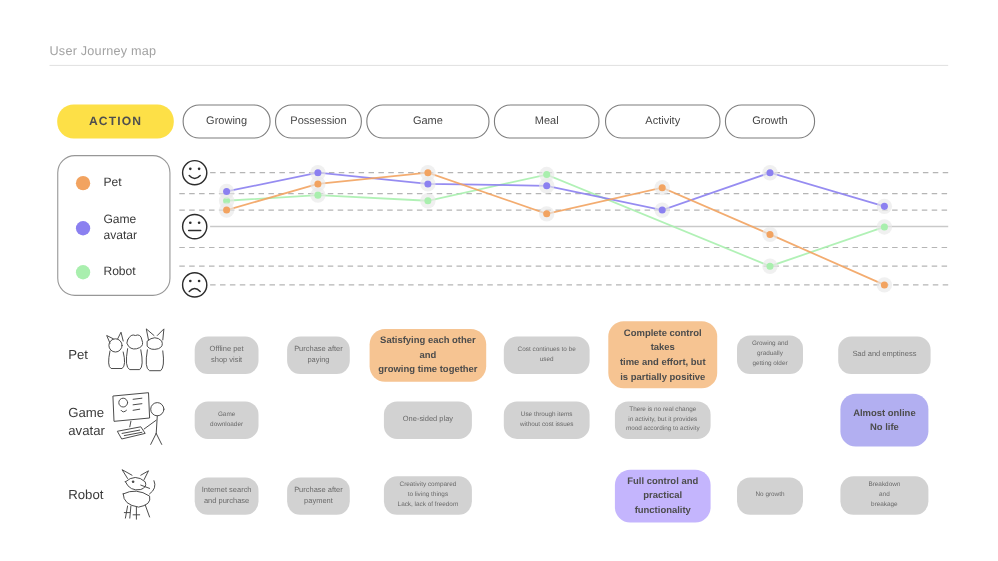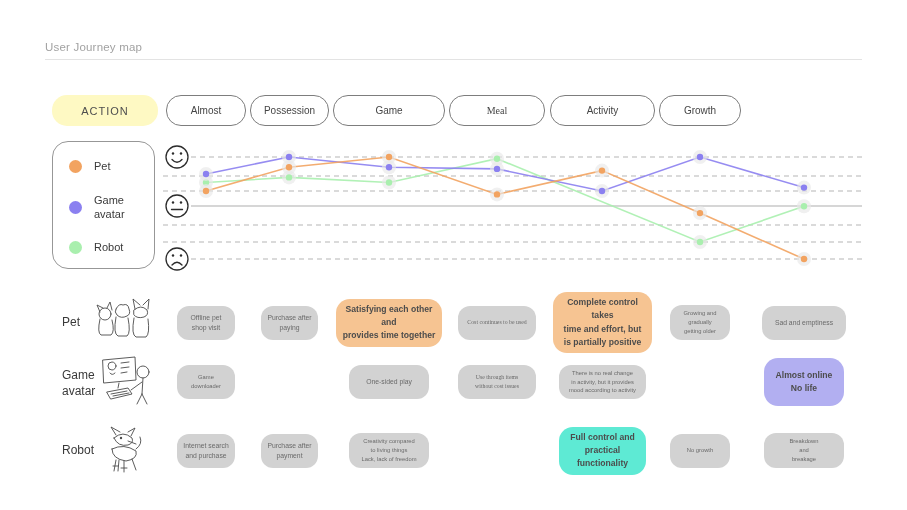--- a/index.html
+++ b/index.html
@@ -7,31 +7,31 @@
        font-family:"Liberation Sans","DejaVu Sans",sans-serif;color:#3f3f3f;}
 
   
   .page-title{position:absolute;left:45px;top:41px;font-size:11.5px;color:#a2a2a2;letter-spacing:.2px;}
   .title-divider{position:absolute;left:45px;top:59px;width:817px;height:1px;background:#e3e3e3;}
 
   
   .c0{left:166px;width:80px;}
   .c1{left:250px;width:79px;}
   .c2{left:333px;width:112px;}
-  .c3{left:449px;width:96px;font-family:Liberation Serif, serif;}
+  .c3{left:449px;width:96px;}
   .c4{left:550px;width:105px;}
   .c5{left:659px;width:82px;}
   .c6{left:745px;width:118px;}
 
   
   .stage-row{position:absolute;left:0;top:95px;width:907px;height:31px;}
   .pill{position:absolute;top:0;height:31px;border:1px solid #7d7d7d;border-radius:15px;
         background:#fff;display:flex;align-items:center;justify-content:center;
         font-size:10px;color:#454545;box-sizing:border-box;}
-  .pill.action{left:52px;width:106px;background:#fef9c3;border:none;font-weight:normal;
+  .pill.action{left:52px;width:106px;background:#fde047;border:none;font-weight:bold;
         font-size:11px;letter-spacing:1px;color:#4e4e4e;}
 
   
   .chart-svg{position:absolute;left:0;top:0;width:907px;height:290px;}
   .legend-box{position:absolute;left:52px;top:141px;width:103px;height:128px;background:#fff;
         border:1.5px solid #979797;border-radius:16px;box-sizing:border-box;}
   .legend-item{position:absolute;left:16px;display:flex;align-items:center;gap:12px;}
   .legend-dot{width:13px;height:13px;border-radius:50%;flex:0 0 auto;}
   .legend-label{font-size:11px;color:#3a3a3a;white-space:pre-line;line-height:1.25;}
   .li-pet{top:18px;}.li-game{top:52px;}.li-robot{top:99px;}
@@ -42,21 +42,21 @@
   .row-pet{top:295px;height:55px;}
   .row-game{top:356px;height:52px;}
   .row-robot{top:423px;height:55px;}
   .cell{position:absolute;top:0;height:100%;display:flex;align-items:center;justify-content:center;}
   .card{border-radius:12px;display:flex;align-items:center;justify-content:center;
         text-align:center;white-space:pre-line;box-sizing:border-box;padding:4px 6px;line-height:1.45;}
   .card.gray{background:#d2d2d2;color:#6a6a6a;width:72%;min-height:34px;font-size:6.8px;}
   .card.s1{font-size:5.8px;line-height:1.5;}
   .card.orange{background:#f6c492;}
   .card.purple{background:#b2aff1;}
-  .card.green{background:#5eead4;}
+  .card.green{background:#c4b5fd;}
   .card.orange,.card.purple,.card.green{color:#4c4c4c;width:94%;min-height:48px;
         font-size:8.6px;font-weight:600;border-radius:14px;line-height:1.55;}
   .card.w-narrow{width:67%;}
   .card.w-mid{width:82%;}
 
   
   .row-label{position:absolute;left:62px;font-size:12px;color:#3a3a3a;white-space:pre-line;line-height:1.3;}
   .rl-pet{top:315px;}
   .rl-game{top:368px;}
   .rl-robot{top:443px;}
@@ -66,21 +66,21 @@
   .d-robot{left:98px;top:425px;}
 </style>
 </head>
 <body>
 
 <div class="page-title">User Journey map</div>
 <div class="title-divider"></div>
 
 <div class="stage-row">
   <div class="pill action">ACTION</div>
-  <div class="pill c0">Almost</div>
+  <div class="pill c0">Growing</div>
   <div class="pill c1">Possession</div>
   <div class="pill c2">Game</div>
   <div class="pill c3">Meal</div>
   <div class="pill c4">Activity</div>
   <div class="pill c5">Growth</div>
 </div>
 
 <svg class="chart-svg" viewBox="0 0 907 290">
 
   <g stroke="#b5b5b5" stroke-width="1.1" stroke-dasharray="5 4">
@@ -231,21 +231,21 @@
   <div class="cell c0">
       <div class="card gray">Offline pet
 shop visit</div>
     </div>
   <div class="cell c1">
       <div class="card gray">Purchase after
 paying</div>
     </div>
   <div class="cell c2">
       <div class="card orange">Satisfying each other and
-provides time together</div>
+growing time together</div>
     </div>
   <div class="cell c3">
       <div class="card gray s1 w-mid">Cost continues to be used</div>
     </div>
   <div class="cell c4">
       <div class="card orange">Complete control takes
 time and effort, but
 is partially positive</div>
     </div>
   <div class="cell c5">

